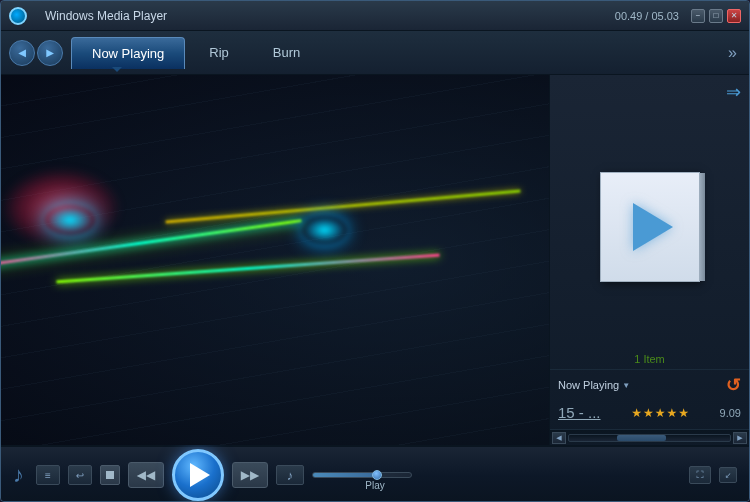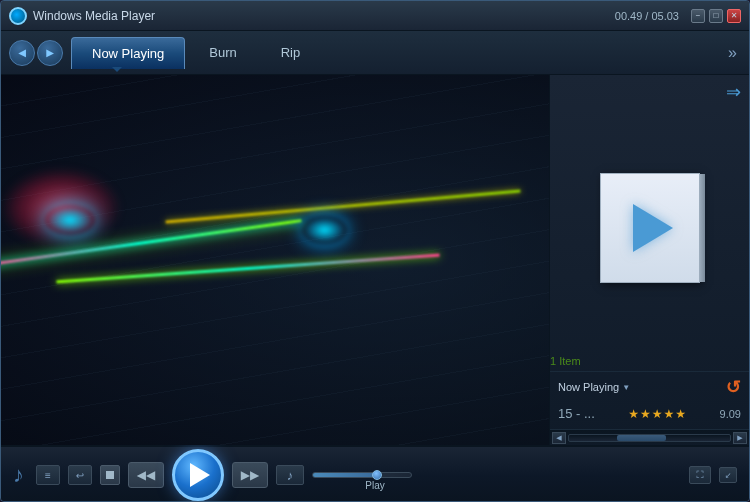--- a/index.html
+++ b/index.html
@@ -17,21 +17,21 @@
       height: 30px;
       display: flex;
       align-items: center;
       justify-content: space-between;
       padding: 0 8px;
       border-bottom: 1px solid #0a1520;
     }
     .title-bar-left {
       display: flex;
       align-items: center;
-      gap: 6px;
+      gap: 18px;
     }
     .wmp-logo {
       width: 18px;
       height: 18px;
       border-radius: 50%;
       background: radial-gradient(circle at 40% 40%, #00aaff, #005580);
       border: 2px solid #80d4ff;
       flex-shrink: 0;
     }
     .title-text {
@@ -286,21 +286,21 @@
     .play-triangle {
       width: 0;
       height: 0;
       border-top: 24px solid transparent;
       border-bottom: 24px solid transparent;
       border-left: 40px solid #4a9ad4;
       margin-left: 6px;
       filter: drop-shadow(0 0 6px rgba(74,154,212,0.6));
     }
     .item-count {
-      text-align: left;
+      text-align: center;
       color: #4a8a1a;
       font-size: 11px;
       padding: 6px 0 4px;
     }
     .now-playing-row {
       display: flex;
       align-items: center;
       justify-content: space-between;
       padding: 4px 8px;
       border-top: 1px solid #1a2a3a;
@@ -324,21 +324,22 @@
       font-weight: bold;
     }
     .track-row {
       display: flex;
       align-items: center;
       justify-content: space-between;
       padding: 4px 8px 8px;
     }
     .track-name {
       color: #90a8b8;
-      font-size: 13px;
+      font-size: 15px;
+      text-decoration: underline;
     }
     .stars {
       display: flex;
       gap: 1px;
     }
     .star {
       color: #e8a820;
       font-size: 12px;
     }
     .track-duration {
@@ -577,24 +578,24 @@
         <span>◀</span>
       </div>
       <div class="nav-arrow">
         <span>▶</span>
       </div>
     </div>
     <div class="nav-tab active">
       <span>Now Playing</span>
     </div>
     <div class="nav-tab">
+      <span>Rip</span>
+    </div>
+    <div class="nav-tab">
       <span>Burn</span>
-    </div>
-    <div class="nav-tab">
-      <span>Rip</span>
     </div>
     <div class="nav-spacer"></div>
     <div class="nav-more">»</div>
   </div>
 
   <div class="main-area">
 
     <div class="video-area">
       <div class="video-canvas">
         <div class="viz-dark-bg"></div>

